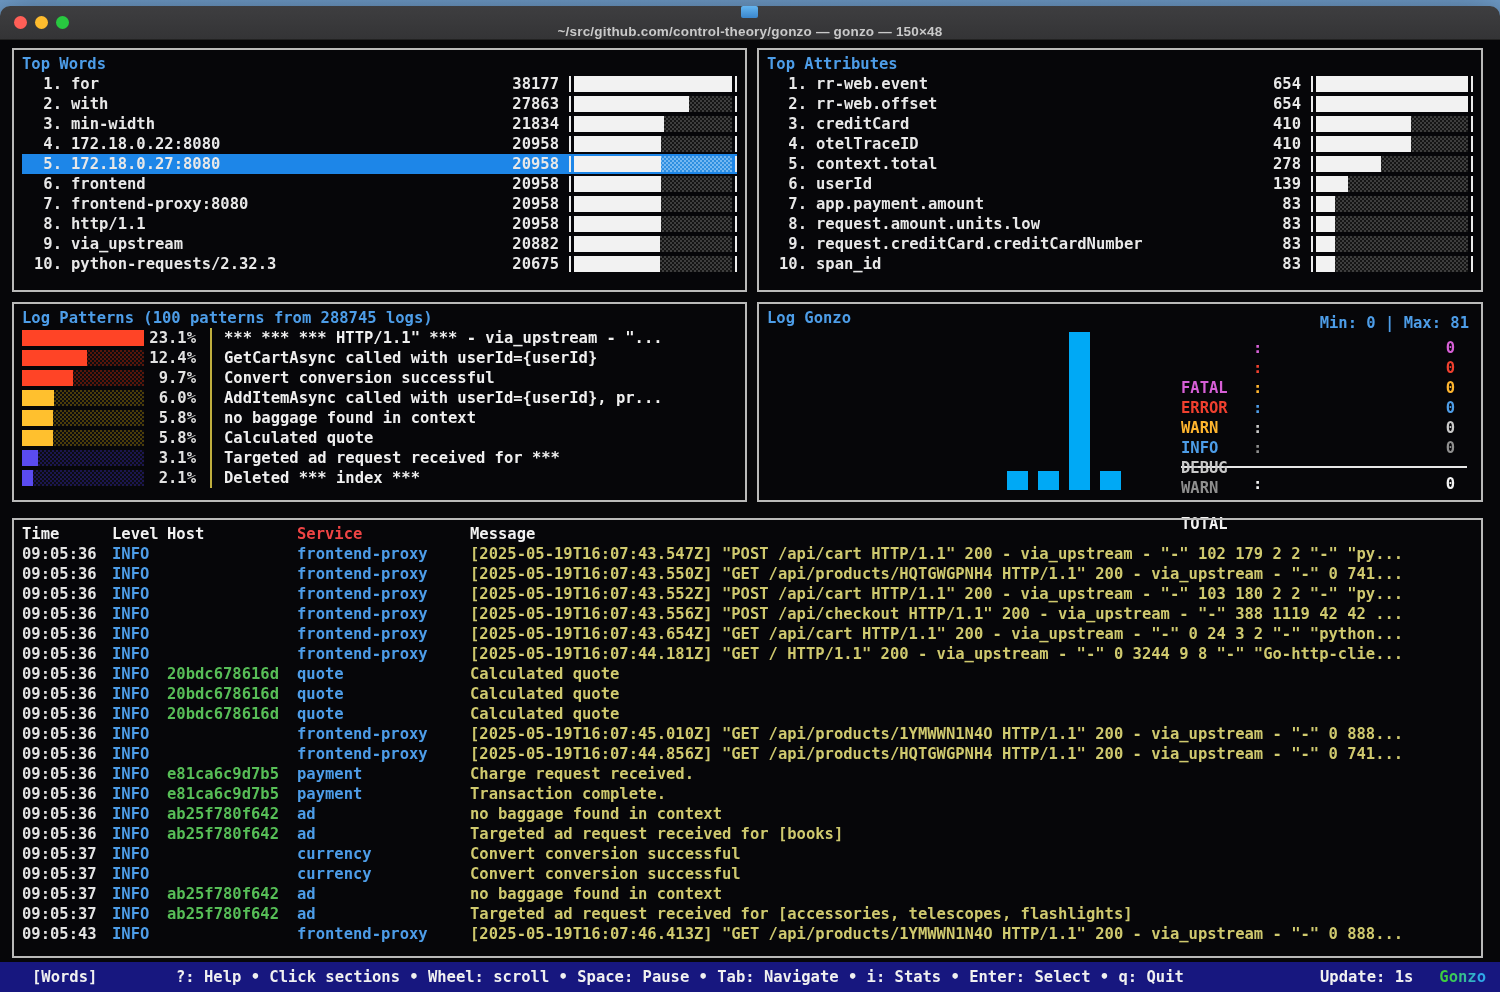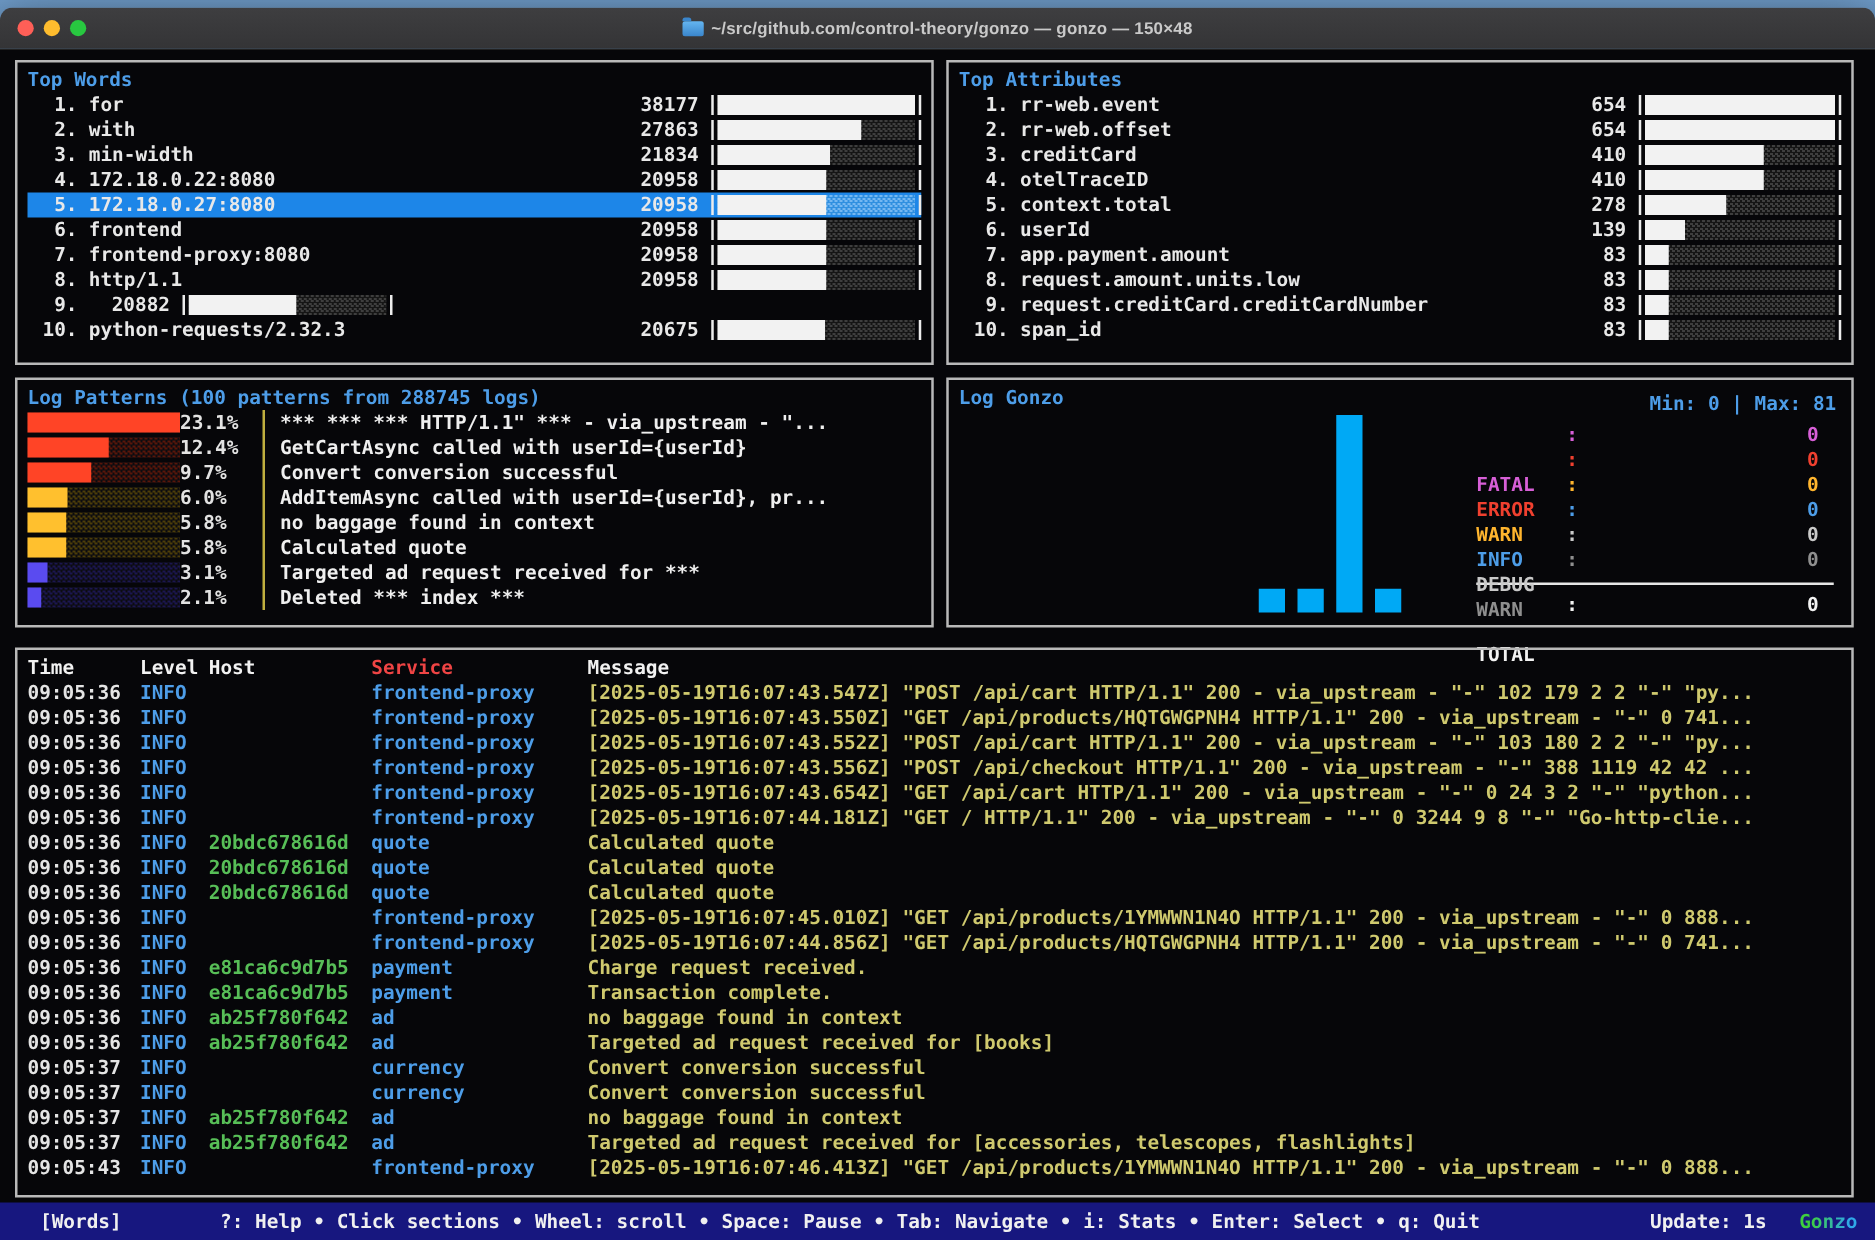--- a/index.html
+++ b/index.html
@@ -15,21 +15,21 @@
     height:34px; background:linear-gradient(#3e3e40,#343436);
     border-bottom:1px solid #222;
     display:flex; align-items:center; justify-content:center; position:relative;
     font-family:"Liberation Sans", sans-serif;
   }
   .lights { position:absolute; left:14px; top:10px; display:flex; gap:8px; }
   .light { width:13px; height:13px; border-radius:50%; }
   .light.red { background:#ff5f57; }
   .light.yellow { background:#febc2e; }
   .light.green { background:#28c840; }
-  .titlewrap { display:flex; align-items:center; gap:6px; }
+  .titlewrap { display:flex; align-items:center; gap:6px;flex-direction:column; }
   .folder-ic { width:17px; height:12px; background:linear-gradient(#64b5f0,#3a86cc); border-radius:2px; position:relative; }
   .folder-ic::before { content:""; position:absolute; top:-3px; left:0; width:7px; height:3px; background:#3a86cc; border-radius:2px 2px 0 0; }
   .wtitle { color:#c9c9c9; font-size:13.5px; font-weight:bold; letter-spacing:.2px; }
 
   .term {
     position:absolute; top:34px; left:0; right:0; bottom:0; background:#060609;
     font-family:"DejaVu Sans Mono", monospace; font-weight:bold; font-size:15.5px; color:#e8e8e8;
   }
   .panel { position:absolute; border:2px solid #b9b9b9; padding:4px 8px; }
   .panel-title { color:#4d9de8; height:20px; line-height:20px; white-space:nowrap; }
@@ -55,21 +55,21 @@
     background-size:4px 4px; }
   .rk-row.selected .rk-track {
     background-color:#2f8fe0;
     background-image:conic-gradient(#74b7f2 25%, #2f8fe0 0 50%, #74b7f2 0 75%, #2f8fe0 0); }
   .rk-fill { position:absolute; left:0; top:0; height:100%; background:#f2f2f2; }
 
   
   .pat-row { display:flex; align-items:center; height:20px; white-space:nowrap; }
   .pat-track { width:122px; height:16px; flex:none; position:relative; background-size:4px 4px; }
   .pat-fill { position:absolute; left:0; top:0; height:100%; }
-  .pat-pct { width:66px; flex:none; padding-right:14px; color:#e2e2e2; }
+  .pat-pct { width:66px; flex:none; text-align:right; padding-right:14px; color:#e2e2e2; }
   .pat-text { flex:1; height:20px; line-height:20px; border-left:2px solid #bfae3e; padding-left:12px; color:#efefef; overflow:hidden; }
 
   
   #panel-counts { position:absolute; }
   .minmax { position:absolute; top:10px; right:12px; color:#4d9de8; }
   .hist { position:absolute; left:248px; bottom:10px; height:158px; display:flex; align-items:flex-end; gap:10px; }
   .hist-bar { width:21px; }
   .levels { position:absolute; top:34px; right:14px; width:286px; }
   .lv-row { display:flex; height:20px; line-height:20px; }
   .lv-name { width:72px; flex:none;margin-top:40px; }
@@ -212,20 +212,21 @@
     <span class="rk-barzone">
       <span class="rk-pipe"></span>
       <span class="rk-track">
                 <span class="rk-fill" style="width: 54.8969%;"></span>
               </span>
       <span class="rk-pipe"></span>
     </span>
   </div>
           <div class="rk-row">
     <span class="rk-rank">9.</span>
+    <span class="rk-label">via_upstream</span>
     <span class="rk-count">20882</span>
     <span class="rk-barzone">
       <span class="rk-pipe"></span>
       <span class="rk-track">
                 <span class="rk-fill" style="width: 54.6979%;"></span>
               </span>
       <span class="rk-pipe"></span>
     </span>
   </div>
           <div class="rk-row">

